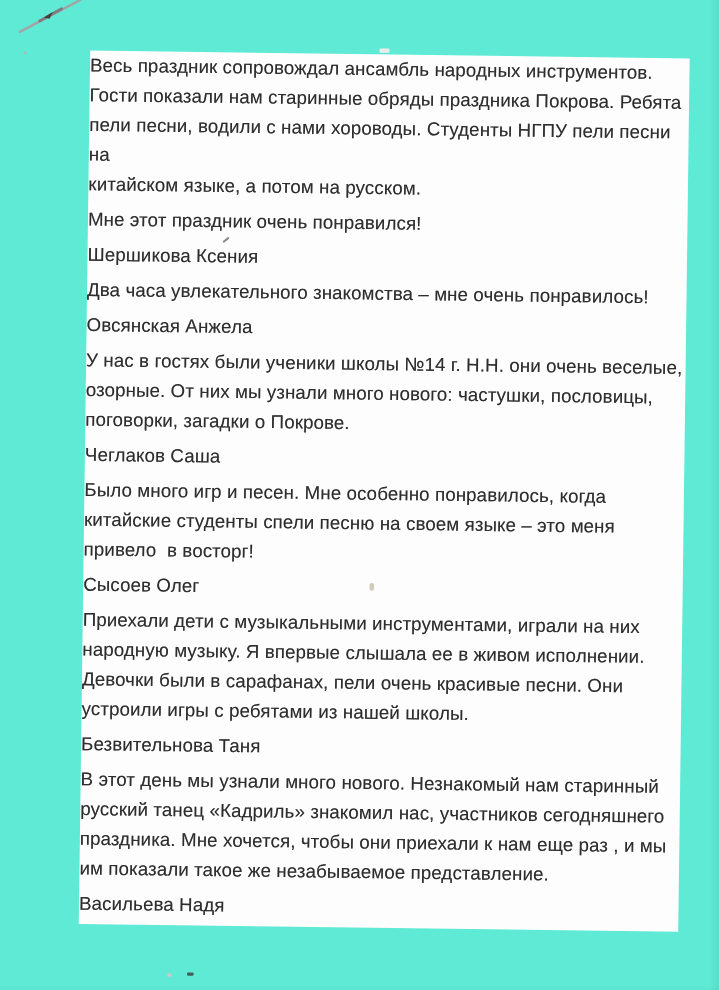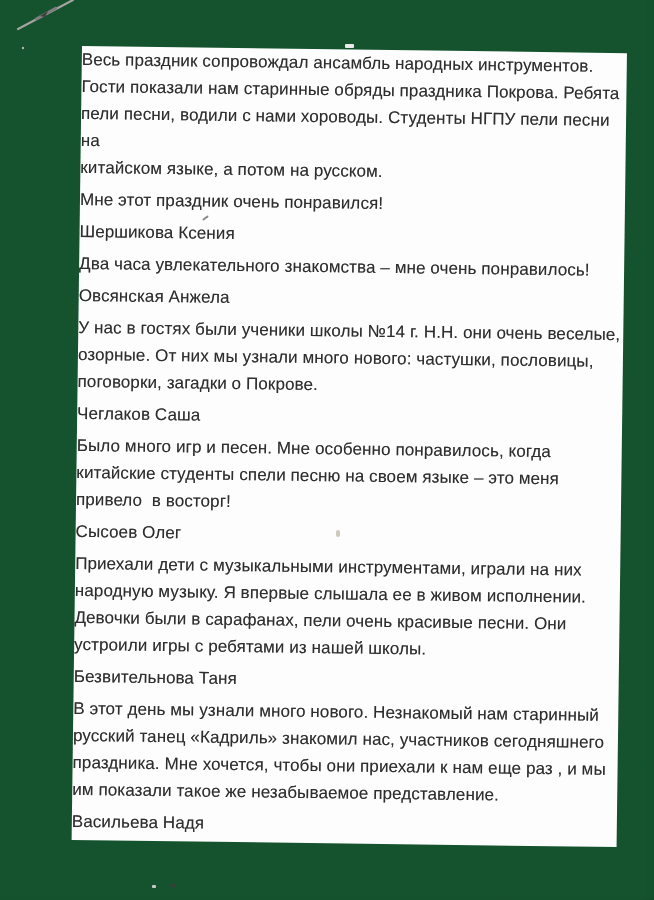--- a/index.html
+++ b/index.html
@@ -9,21 +9,21 @@
   body {
     width: 654px;
     height: 900px;
     position: relative;
     overflow: hidden;
     background: #ffffff;
   }
   .page {
     position: absolute;
     inset: 0;
-    background: #14532d;
+    background: #5eead4;
   }
   .content {
     position: absolute;
     left: 82px;
     top: 46px;
     width: 545px;
     transform: rotate(0.75deg);
     transform-origin: 0 0;
     font-family: "Liberation Sans", sans-serif;
     font-size: 17px;

